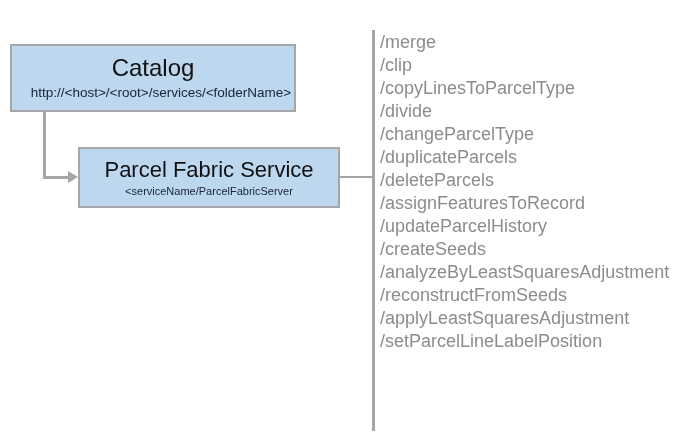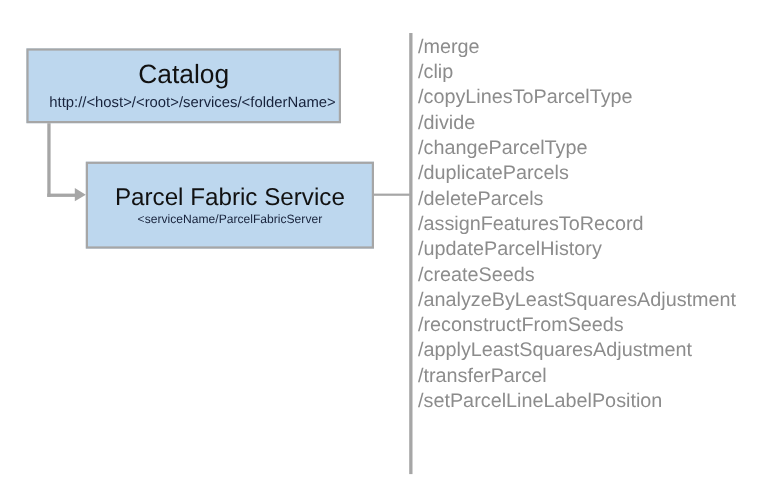--- a/index.html
+++ b/index.html
@@ -38,39 +38,39 @@
     line-height: 1.1;
     white-space: nowrap;
   }
   .node-subtitle {
     color: #17223b;
     white-space: nowrap;
     line-height: 1.1;
   }
 
   #catalog-node {
-    left: 24px;
+    left: 10px;
     top: 44px;
     width: 286px;
     height: 68px;
   }
   #catalog-node .node-title {
     font-size: 24px;
     margin-bottom: 4px;
   }
   #catalog-node .node-subtitle {
     font-size: 13.5px;
     padding-left: 16px;
   }
 
   #service-node {
     left: 78px;
     top: 147px;
     width: 262px;
-    height: 79px;
+    height: 61px;
   }
   #service-node .node-title {
     font-size: 22px;
     margin-bottom: 3px;
   }
   #service-node .node-subtitle {
     font-size: 11px;
   }
 
   
@@ -166,17 +166,16 @@
       <li>/divide</li>
       <li>/changeParcelType</li>
       <li>/duplicateParcels</li>
       <li>/deleteParcels</li>
       <li>/assignFeaturesToRecord</li>
       <li>/updateParcelHistory</li>
       <li>/createSeeds</li>
       <li>/analyzeByLeastSquaresAdjustment</li>
       <li>/reconstructFromSeeds</li>
       <li>/applyLeastSquaresAdjustment</li>
-      <li>/transferParcel</li>
       <li>/setParcelLineLabelPosition</li>
     </ul>
 
 </div>
 
 </body></html>

